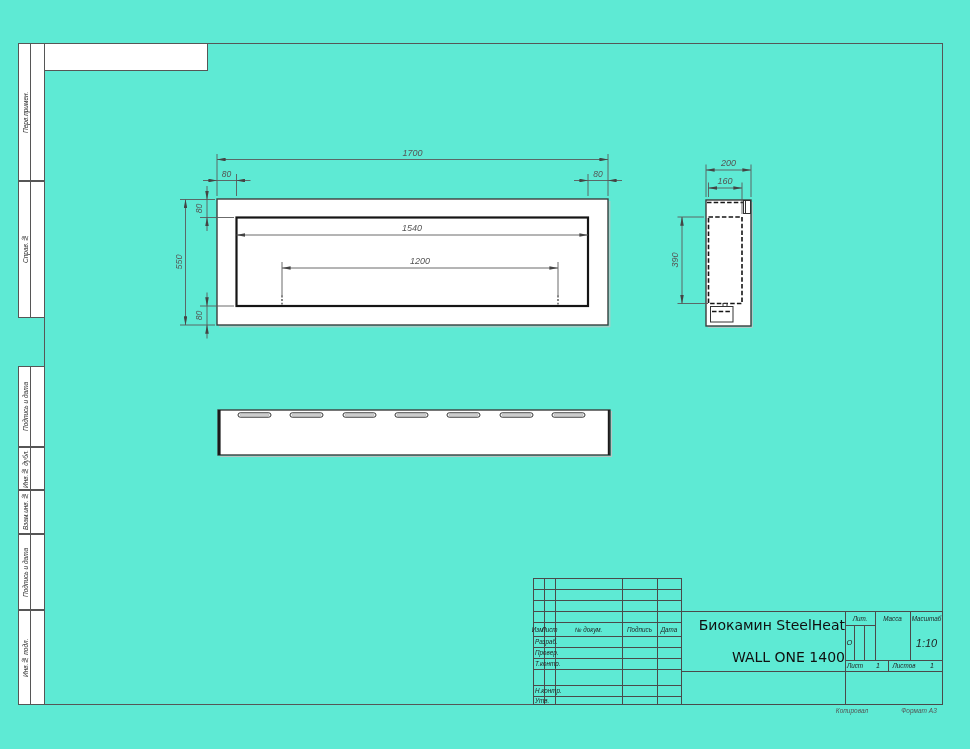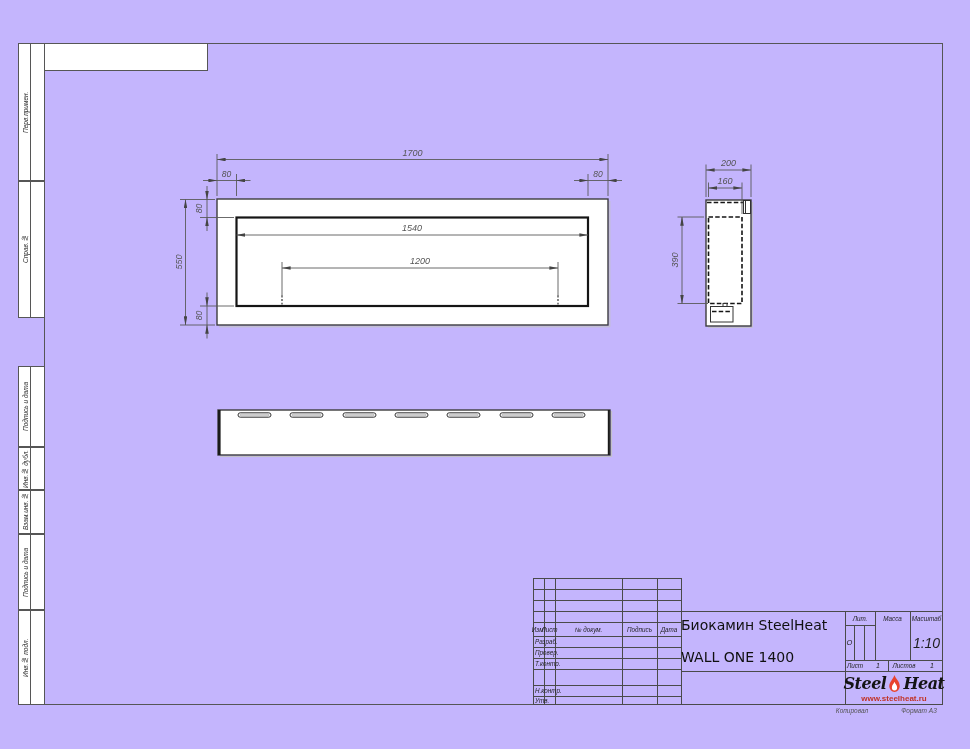--- a/index.html
+++ b/index.html
@@ -1,16 +1,16 @@
 <!DOCTYPE html>
 <html><head>
 <meta charset="utf-8">
 <style>
   html,body{margin:0;padding:0;background:#fff;}
-  #sheet{position:relative;width:970px;height:749px;background:#c4b5fd;overflow:hidden;
+  #sheet{position:relative;width:970px;height:749px;background:#5eead4;overflow:hidden;
          font-family:"Liberation Sans",sans-serif;}
   .abs{position:absolute;}
   
   #frame{left:44px;top:43px;width:899px;height:662px;border:1px solid #565656;box-sizing:border-box;}
   #top-stamp{left:44px;top:43px;width:164px;height:28px;border:1px solid #565656;box-sizing:border-box;background:#fff;}
   .side-box{left:18px;width:27px;border:1px solid #565656;box-sizing:border-box;background:#fff;}
   .side-box::after{content:"";position:absolute;left:11px;top:0;bottom:0;border-left:1px solid #565656;}
   .v-label{position:absolute;left:0;top:0;width:12px;height:100%;display:flex;align-items:center;justify-content:center;
            writing-mode:vertical-rl;transform:rotate(180deg);font:italic 6.5px "Liberation Sans",sans-serif;
            color:#2e2e2e;white-space:nowrap;}
@@ -27,21 +27,21 @@
   .thin{stroke:#333;stroke-width:1;fill:#fff;}
   .shadow{stroke:#c2c2c2;stroke-width:1;fill:none;}
   
   #title-block{left:533px;top:578px;width:410px;height:127px;}
   .tbl{stroke:#4a4a4a;stroke-width:1;}
   .tb-label{position:absolute;display:flex;align-items:center;justify-content:center;
             font:italic 6.3px "Liberation Sans",sans-serif;color:#1f1f1f;white-space:nowrap;}
   .tb-left{justify-content:flex-start;padding-left:2px;box-sizing:border-box;}
   .tb-val{font:italic 7.5px "Liberation Sans",sans-serif;}
   #tb-name{position:absolute;left:148px;top:33px;width:164px;height:60px;display:flex;flex-direction:column;
-           align-items:flex-start;justify-content:center;gap:16px;color:#101010;
+           align-items:flex-end;justify-content:center;gap:16px;color:#101010;
            font:500 14px "DejaVu Sans",sans-serif;}
   #logo-cell{position:absolute;left:312px;top:93px;width:98px;height:34px;display:flex;flex-direction:column;
              align-items:center;justify-content:center;}
   #logo-row{display:flex;align-items:flex-end;gap:1px;line-height:1;}
   .logo-word{font:italic bold 16px "DejaVu Serif",serif;color:#141414;letter-spacing:-0.5px;}
   #logo-url{font:bold 8px "Liberation Sans",sans-serif;color:#c13327;margin-top:1px;}
   .footnote{position:absolute;font:italic 6.5px "Liberation Sans",sans-serif;color:#555;}
 </style>
 </head>
 <body>
@@ -260,35 +260,24 @@
     
     <div id="tb-name">
       <span>Биокамин SteelHeat</span>
       <span>WALL ONE 1400</span>
     </div>
     
     <span class="tb-label" style="left:312px;top:33px;width:30px;height:14px">Лит.</span>
     <span class="tb-label" style="left:342px;top:33px;width:35px;height:14px">Масса</span>
     <span class="tb-label" style="left:377px;top:33px;width:33px;height:14px">Масштаб</span>
     <span class="tb-label tb-val" style="left:312px;top:47px;width:9px;height:35px">О</span>
-    <span class="tb-label tb-val" style="left:377px;top:47px;width:33px;height:35px;font-size:14px">1:10</span>
+    <span class="tb-label tb-val" style="left:377px;top:47px;width:33px;height:35px;font-size:11px">1:10</span>
     <span class="tb-label" style="left:312px;top:82px;width:20px;height:11px">Лист</span>
     <span class="tb-label tb-val" style="left:338px;top:82px;width:14px;height:11px;font-size:7px">1</span>
     <span class="tb-label" style="left:357px;top:82px;width:28px;height:11px">Листов</span>
     <span class="tb-label tb-val" style="left:392px;top:82px;width:14px;height:11px;font-size:7px">1</span>
     
-    <div id="logo-cell">
-      <div id="logo-row">
-        <span class="logo-word">Steel</span>
-        <svg width="15" height="18" viewBox="0 0 20 24">
-          <path d="M10 0 C11 5 17 8 17 15 A7 7.5 0 0 1 3 15 C3 9 8 6 10 0 Z" fill="#e8432e"></path>
-          <path d="M10 9 C10.8 12 13.5 13 13.5 16.5 A3.5 4 0 0 1 6.5 16.5 C6.5 13.5 9 12 10 9 Z" fill="#ffffff"></path>
-        </svg>
-        <span class="logo-word">Heat</span>
-      </div>
-      <span id="logo-url">www.steelheat.ru</span>
-    </div>
   </div>
 
   <span class="footnote" style="left:812px;top:707px;width:80px;text-align:center">Копировал</span>
   <span class="footnote" style="left:888px;top:707px;width:62px;text-align:center">Формат А3</span>
 
 </div>
 
 </body></html>

